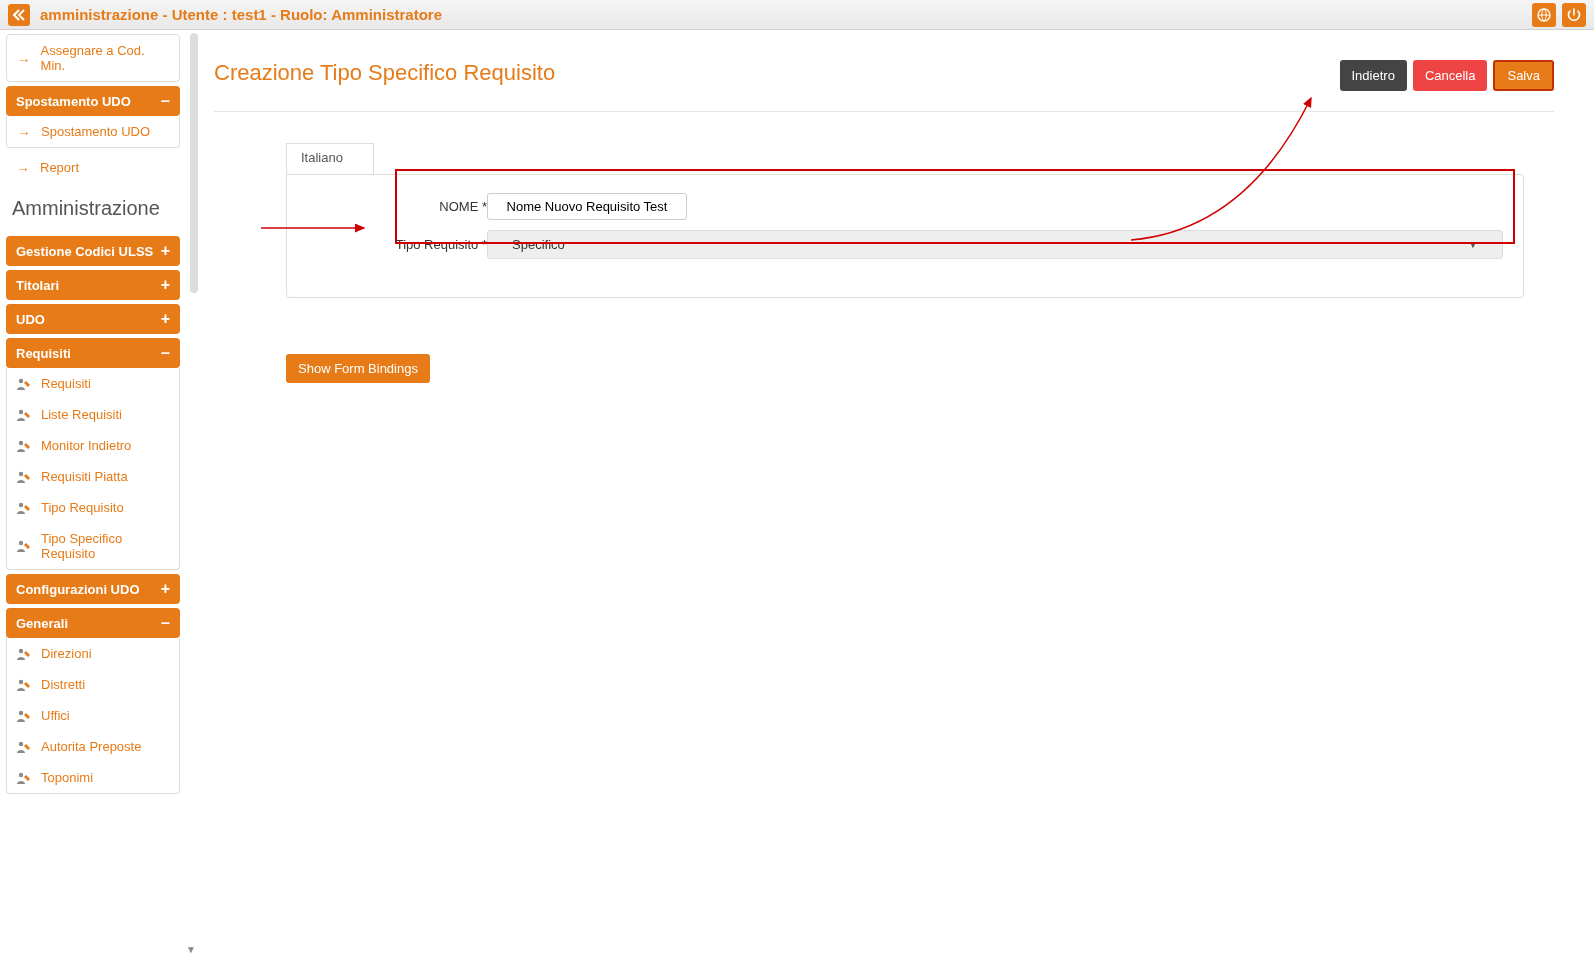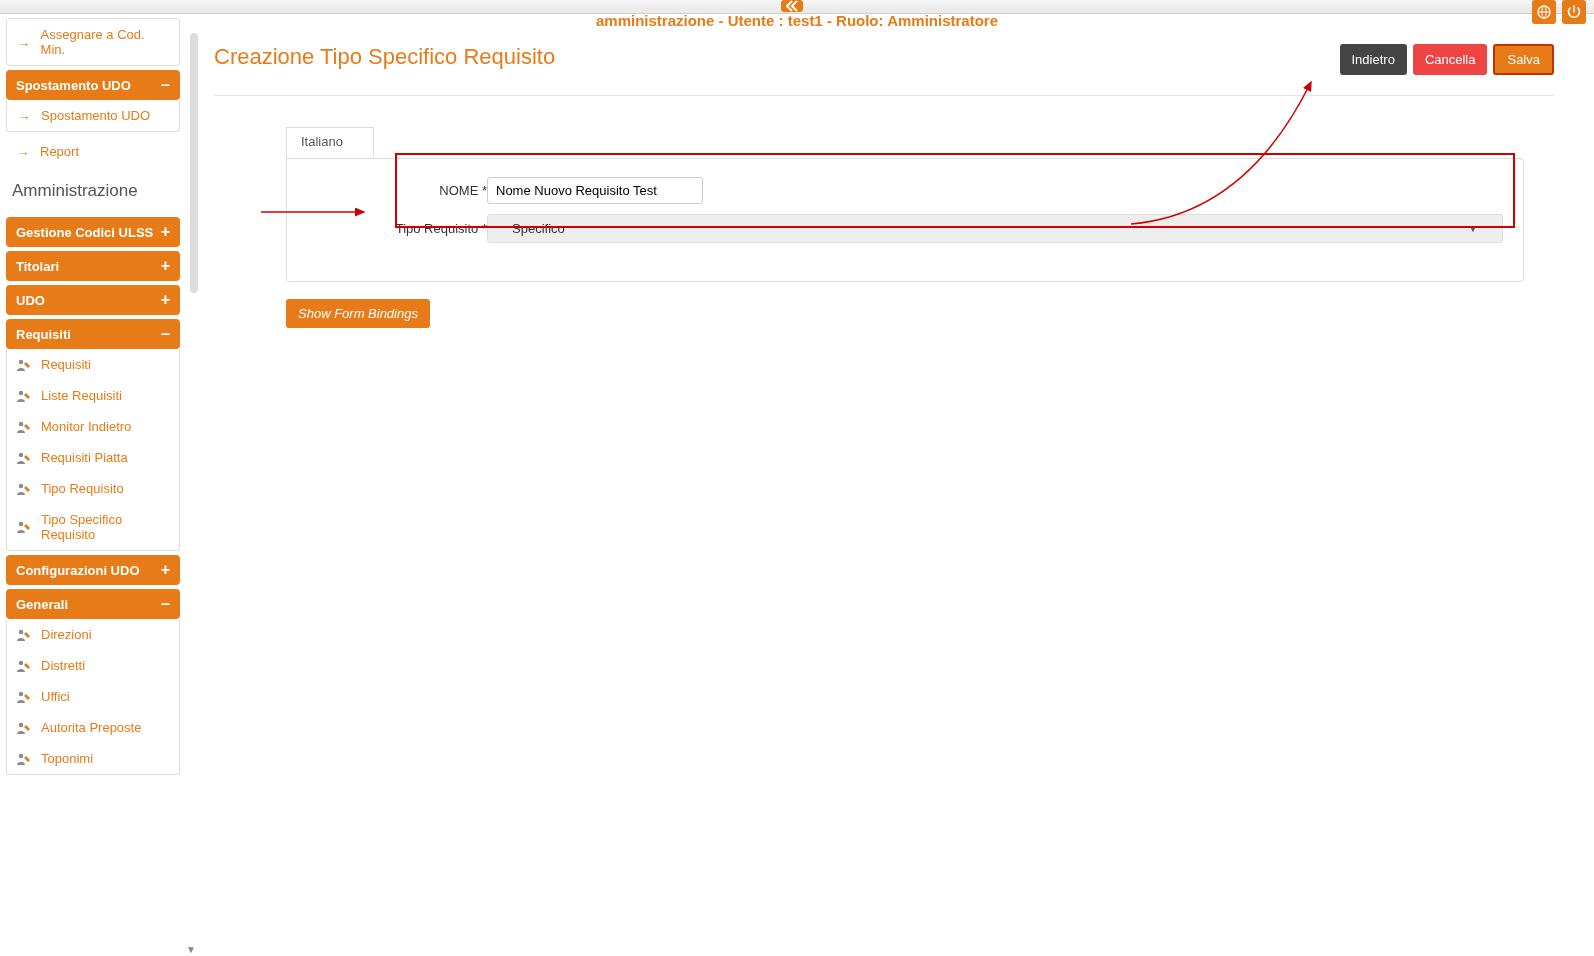--- a/index.html
+++ b/index.html
@@ -7,28 +7,27 @@
       font-family: -apple-system, BlinkMacSystemFont, "Segoe UI", Arial, sans-serif;
       font-size: 13px;
       background: #fff;
       color: #333;
       width: 1594px;
       height: 956px;
       overflow: hidden;
       position: relative;
     }
     .topbar {
-      height: 14px;
+      height: 30px;
       background: linear-gradient(to bottom, #f5f5f5, #e8e8e8);
       border-bottom: 1px solid #d0d0d0;
       display: flex;
       align-items: center;
       padding: 0 8px;
       position: relative;
-      flex-direction: column;
     }
     .topbar-collapse {
       width: 22px;
       height: 22px;
       background: #e67b17;
       border-radius: 3px;
       display: flex;
       align-items: center;
       justify-content: center;
       color: #fff;
@@ -105,21 +104,21 @@
       width: 14px;
       display: inline-flex;
       align-items: center;
       justify-content: center;
       color: #8a8a8a;
       font-size: 13px;
     }
     .item-icon.orange { color: #e67b17; }
     .admin-title {
       color: #555;
-      font-size: 17px;
+      font-size: 20px;
       padding: 12px 6px;
     }
     .scrollbar-thumb {
       position: absolute;
       left: 190px;
       top: 33px;
       width: 8px;
       height: 260px;
       background: #dcdcdc;
       border-radius: 4px;
@@ -196,46 +195,46 @@
       width: 180px;
       text-align: right;
       color: #333;
       font-size: 13px;
     }
     .text-input {
       border: 1px solid #ccc;
       border-radius: 3px;
       padding: 5px 8px;
       font-size: 13px;
-      width: 216px;
+      width: 200px;
+      text-align: center;
     }
     .select-input {
       flex: 1;
       background: #eeeeee;
       border: 1px solid #ddd;
       border-radius: 3px;
       padding: 6px 24px;
       font-size: 13px;
       display: flex;
       justify-content: space-between;
       align-items: center;
       cursor: pointer;
     }
     .select-caret { color: #555; font-size: 10px; }
     .show-bindings-btn {
-      margin-top: 17px;
+      margin-top: 56px;
       margin-left: 72px;
       background: #e67b17;
       color: #fff;
       border: none;
       border-radius: 3px;
       padding: 7px 12px;
       font-size: 13px;
       cursor: pointer;
-      font-style: italic;
     }
     svg.annotation {
       position: absolute;
       pointer-events: none;
       overflow: visible;
     }
     .scroll-down {
       position: absolute;
       left: 186px;
       bottom: 0;

